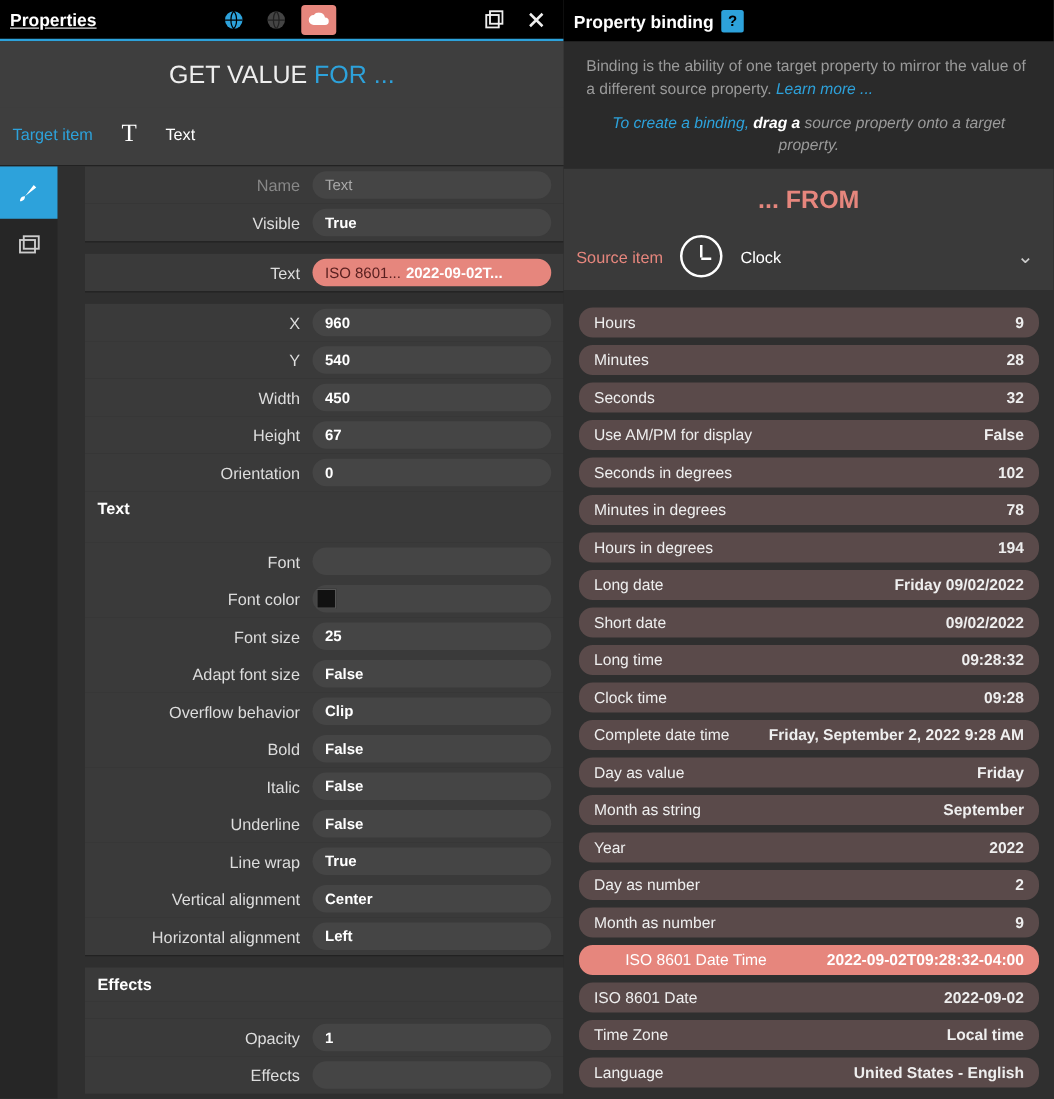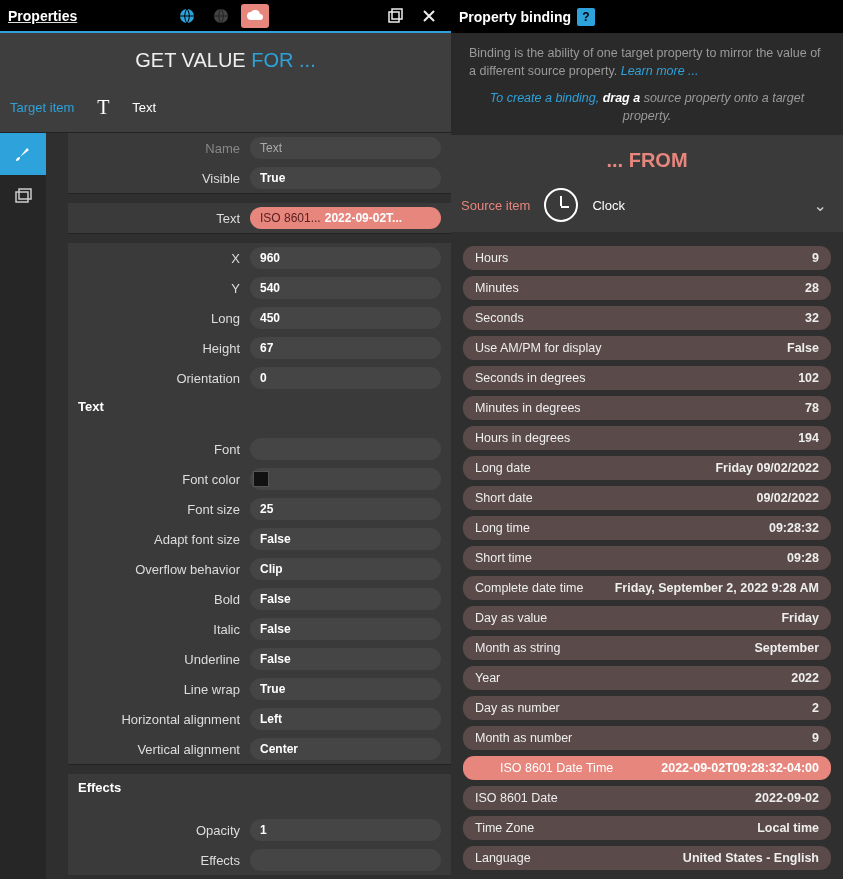--- a/index.html
+++ b/index.html
@@ -226,21 +226,21 @@
       <div class="section-spacer"></div>
       <div class="prop-row">
           <div class="prop-label">X</div>
           <div class="prop-value">960</div>
         </div>
       <div class="prop-row">
           <div class="prop-label">Y</div>
           <div class="prop-value">540</div>
         </div>
       <div class="prop-row">
-          <div class="prop-label">Long</div>
+          <div class="prop-label">Width</div>
           <div class="prop-value">450</div>
         </div>
       <div class="prop-row">
           <div class="prop-label">Height</div>
           <div class="prop-value">67</div>
         </div>
       <div class="prop-row">
           <div class="prop-label">Orientation</div>
           <div class="prop-value">0</div>
         </div>
@@ -279,26 +279,26 @@
         </div>
       <div class="prop-row">
           <div class="prop-label">Underline</div>
           <div class="prop-value">False</div>
         </div>
       <div class="prop-row">
           <div class="prop-label">Line wrap</div>
           <div class="prop-value">True</div>
         </div>
       <div class="prop-row">
+          <div class="prop-label">Vertical alignment</div>
+          <div class="prop-value">Center</div>
+        </div>
+      <div class="prop-row">
           <div class="prop-label">Horizontal alignment</div>
           <div class="prop-value">Left</div>
-        </div>
-      <div class="prop-row">
-          <div class="prop-label">Vertical alignment</div>
-          <div class="prop-value">Center</div>
         </div>
       <div class="section-spacer"></div>
       <div class="section-label">Effects</div>
       <div style="height:14px;background:#3a3a3a"></div>
       <div class="prop-row">
           <div class="prop-label">Opacity</div>
           <div class="prop-value">1</div>
         </div>
       <div class="prop-row">
           <div class="prop-label">Effects</div>
@@ -367,21 +367,21 @@
       </div>
       <div class="src-row">
         <span class="sn">Short date</span>
         <span class="sv">09/02/2022</span>
       </div>
       <div class="src-row">
         <span class="sn">Long time</span>
         <span class="sv">09:28:32</span>
       </div>
       <div class="src-row">
-        <span class="sn">Short time</span>
+        <span class="sn">Clock time</span>
         <span class="sv">09:28</span>
       </div>
       <div class="src-row">
         <span class="sn">Complete date time</span>
         <span class="sv">Friday, September 2, 2022 9:28 AM</span>
       </div>
       <div class="src-row">
         <span class="sn">Day as value</span>
         <span class="sv">Friday</span>
       </div>

